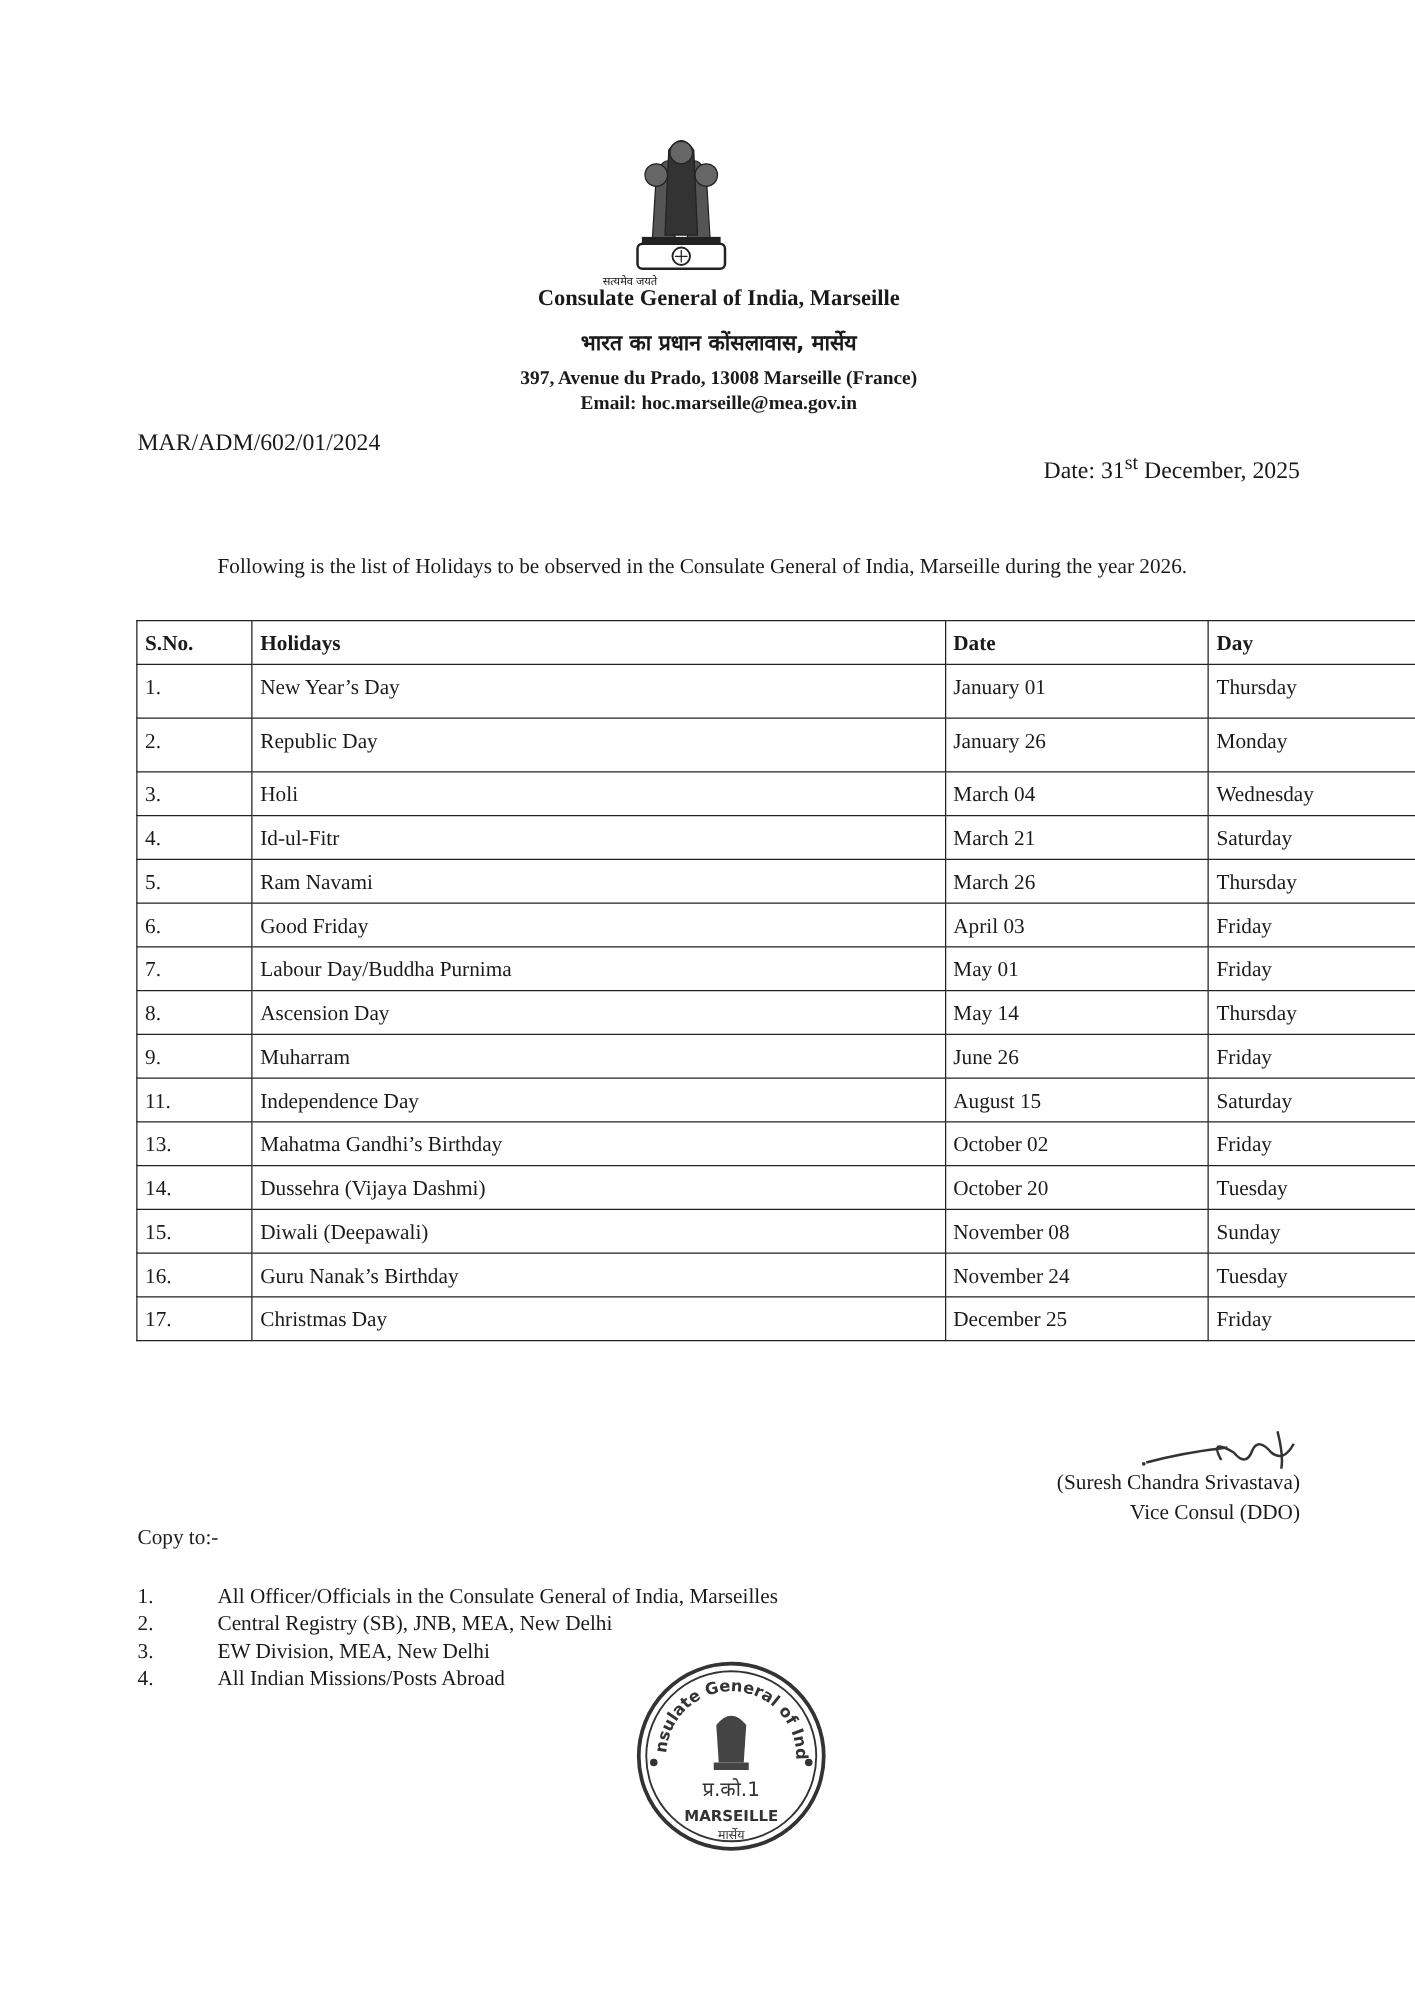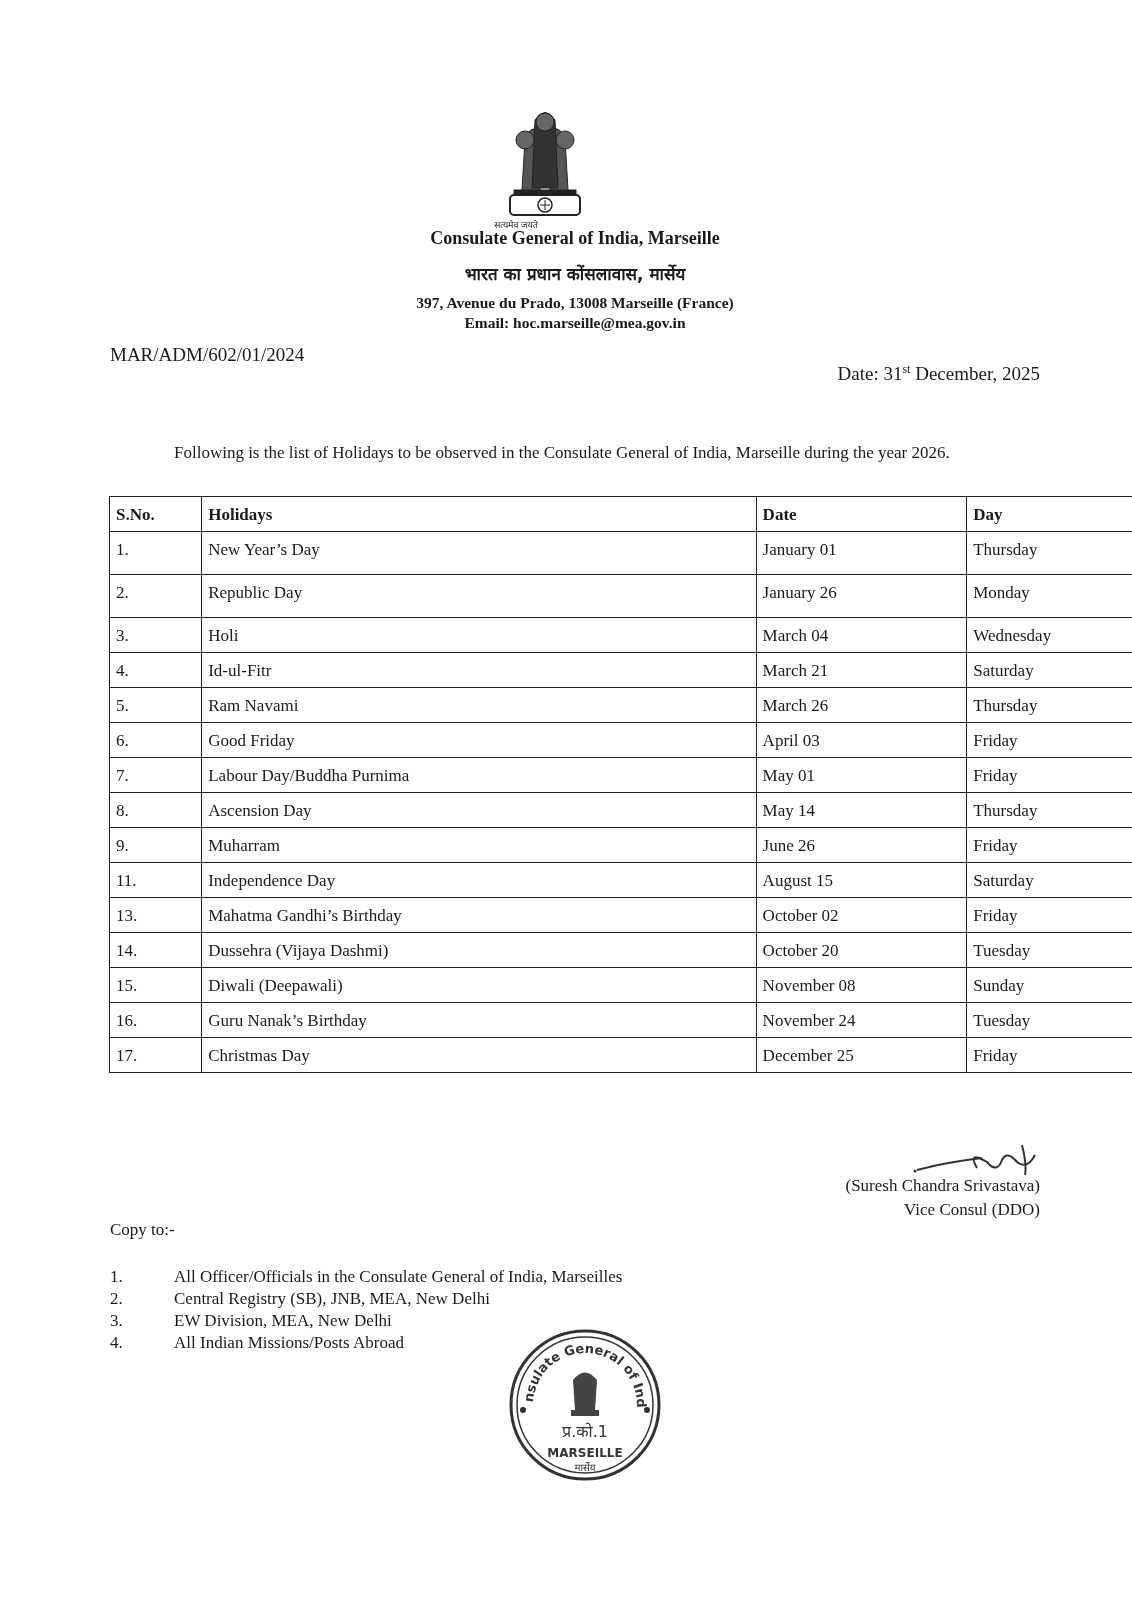--- a/index.html
+++ b/index.html
@@ -2,28 +2,28 @@
 <html><head>
 <meta charset="utf-8">
 <style>
   html, body { margin: 0; padding: 0; background: #ffffff; }
   body {
     width: 1132px; height: 1600px; position: relative; overflow: hidden;
     font-family: "Liberation Serif", "DejaVu Serif", serif; color: #1a1a1a;
   }
   .abs { position: absolute; }
   .emblem { left: 500px; top: 100px; width: 90px; height: 130px; }
-  .motto { left: 16px; width: 1000px; top: 218px; text-align: center; font-size: 9px; }
+  .motto { left: 4px; width: 1000px; top: 218px; text-align: center; font-size: 9px; }
   .org-en { left: 0; width: 1150px; top: 228px; text-align: center; font-size: 18px; font-weight: bold; }
   .org-hi { left: 0; width: 1150px; top: 262px; text-align: center; font-size: 17px; font-weight: bold; font-family: "DejaVu Sans", sans-serif; }
   .address { left: 0; width: 1150px; top: 294px; text-align: center; font-size: 15.5px; font-weight: bold; }
   .email { left: 0; width: 1150px; top: 314px; text-align: center; font-size: 15.5px; font-weight: bold; }
   .ref { left: 110px; top: 344px; font-size: 19px; }
   .date { right: 92px; top: 362px; font-size: 19px; }
-  .date sup { font-size: 12px; }
+  .date sup { font-size: 16px; }
   .intro { left: 110px; top: 413px; width: 930px; font-size: 17px; line-height: 24px; text-indent: 64px; margin-top: 28px; }
   table.holidays {
     position: absolute; left: 109px; top: 496px; width: 1062px;
     border-collapse: collapse; font-size: 17px;
   }
   table.holidays td, table.holidays th {
     border: 1.5px solid #222; text-align: left; vertical-align: top;
     padding: 6px 6px 0 6px; font-weight: normal; line-height: 24px;
   }
   table.holidays th { font-weight: bold; height: 28px; }

